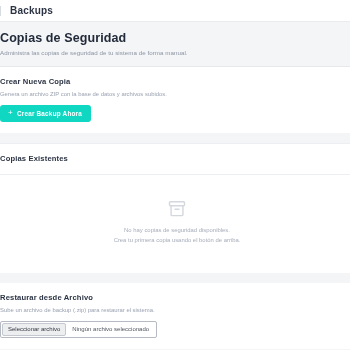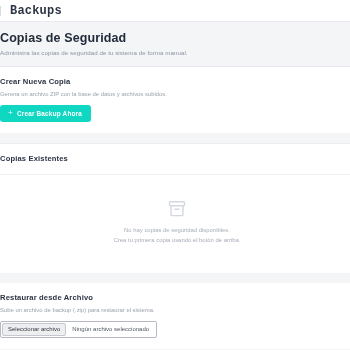--- a/index.html
+++ b/index.html
@@ -17,21 +17,21 @@
 
   
   .topbar {
     height: 22px;
     background: #ffffff;
     display: flex; align-items: center;
     padding-left: 14px;
     border-bottom: 1px solid #e9ebef;
   }
   .topbar-rule { width: 1px; height: 10px; background: #d7dbe2; margin-right: 9px; }
-  .topbar-title { font-size: 12px; font-weight: 700; color: #2c3444; letter-spacing: .2px; font-family: Liberation Mono, monospace; }
+  .topbar-title { font-size: 10px; font-weight: 700; color: #2c3444; letter-spacing: .2px; }
 
   
   .hero {
     background: #f4f5f7;
     padding: 9px 14px 10px 14px;
     border-bottom: 1px solid #e6e8ec;
   }
   .hero-title { font-size: 12.5px; font-weight: 700; color: #222b3a; letter-spacing: .1px; }
   .hero-sub { font-size: 6.2px; color: #8b93a3; margin-top: 4px; letter-spacing: .05px; }
 

